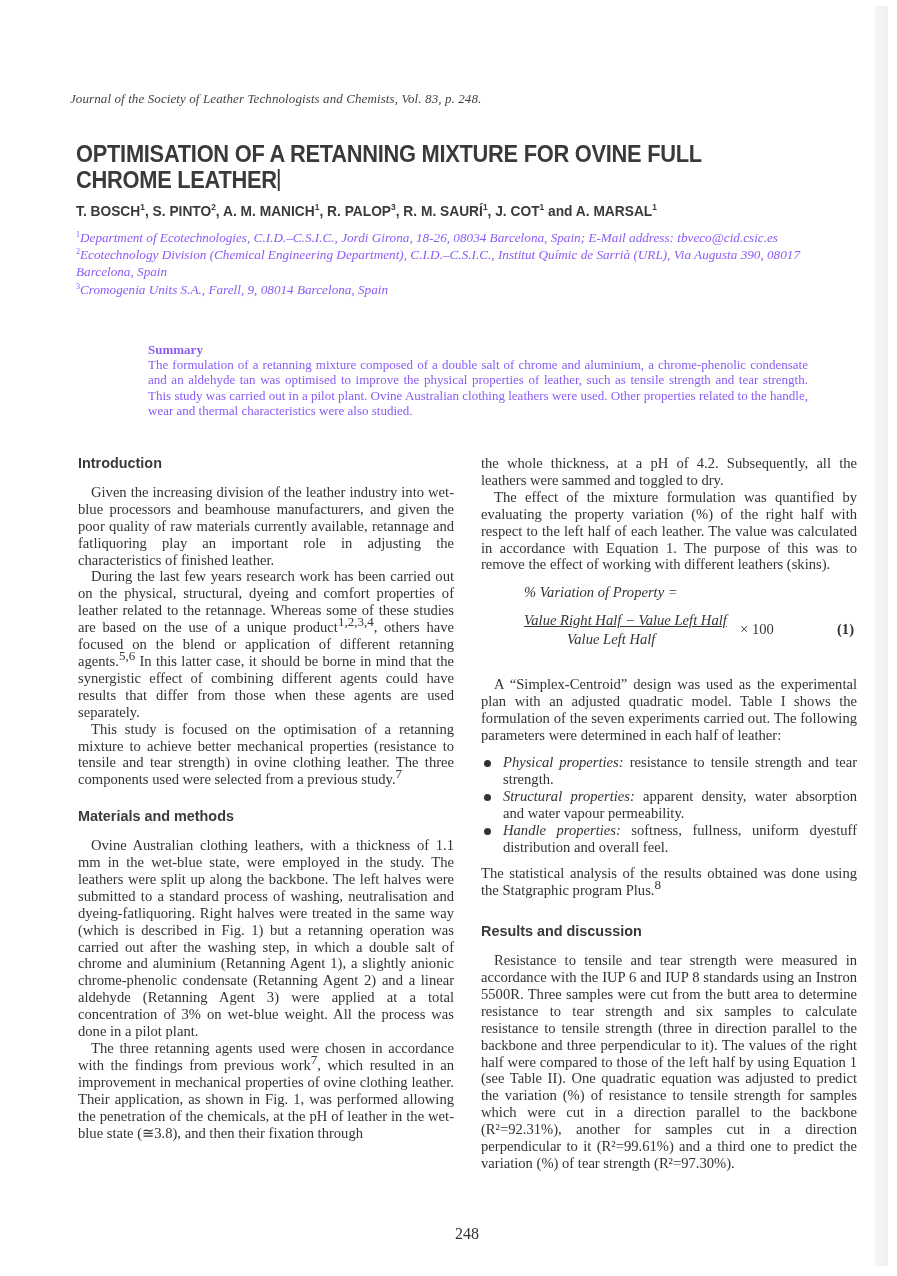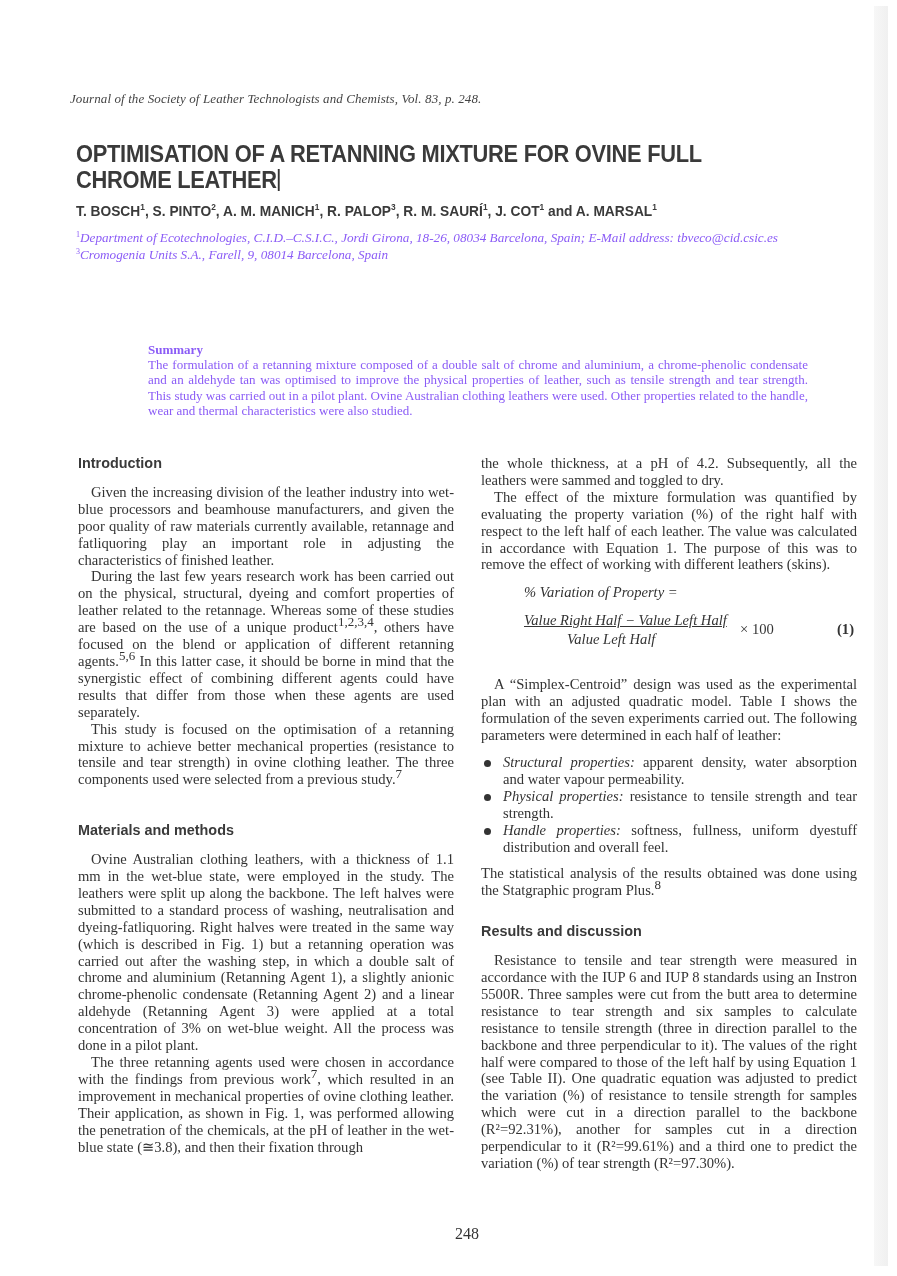--- a/index.html
+++ b/index.html
@@ -15,21 +15,21 @@
   .affils sup { font-size:8px; font-style:normal; }
   .summary { position:absolute; left:148px; top:342px; width:660px; font-family:"Liberation Serif",serif; font-size:13px; line-height:15.2px; color:#8b5cf6; text-align:justify; }
   .summary .h { font-weight:bold; display:block; }
   .col { position:absolute; top:455px; width:376px; font-family:"Liberation Serif",serif; font-size:14.6px; line-height:16.9px; color:#333; }
   .colL { left:78px; }
   .colR { left:481px; }
   .col p { margin:0; text-align:justify; text-indent:13px; }
   .col p.ni { text-indent:0; }
   .sec { font-family:"Liberation Sans",sans-serif; font-weight:bold; font-size:14.4px; color:#3a3a3a; margin:0 0 12px 0; }
   .sec.gap { margin-top:24px; }
-  .sec.gap2 { margin-top:34px; }
+  .sec.gap2 { margin-top:20px; }
   sup { font-size:13px; line-height:0; }
   .eq { margin:11px 0 12px 0; font-style:italic; position:relative; height:80px; }
   .eq .l1 { position:absolute; left:43px; top:0; }
   .eq .num { position:absolute; left:43px; top:28px; text-decoration:underline; }
   .eq .den { position:absolute; left:86px; top:47px; }
   .eq .x100 { position:absolute; left:259px; top:37px; font-style:normal; }
   .eq .eqn { position:absolute; left:356px; top:37px; font-style:normal; font-weight:bold; }
   ul.bul { list-style:none; margin:10px 0 10px 0; padding:0; }
   ul.bul li { position:relative; padding-left:22px; text-align:justify; }
   ul.bul li::before { content:""; position:absolute; left:3px; top:6px; width:7px; height:7px; border-radius:50%; background:#333; }
@@ -42,20 +42,21 @@
 <div class="edge"></div>
 
 <div class="journal">Journal of the Society of Leather Technologists and Chemists, Vol. 83, p. 248.</div>
 
 <div class="title"><span>OPTIMISATION OF A RETANNING MIXTURE FOR OVINE FULL CHROME LEATHER</span><span class="cursor"></span></div>
 
 <div class="authors" id="authors"><span>T. BOSCH</span><sup>1</sup>, <span>S. PINTO</span><sup>2</sup>, <span>A. M. MANICH</span><sup>1</sup>, <span>R. PALOP</span><sup>3</sup>, <span>R. M. SAURÍ</span><sup>1</sup>, <span>J. COT</span><sup>1</sup> and <span>A. MARSAL</span><sup>1</sup></div>
 
 <div class="affils">
   <span class="a"><sup>1</sup><span>Department of Ecotechnologies, C.I.D.–C.S.I.C., Jordi Girona, 18-26, 08034 Barcelona, Spain; E-Mail address: tbveco@cid.csic.es</span></span>
+  <span class="a"><sup>2</sup><span>Ecotechnology Division (Chemical Engineering Department), C.I.D.–C.S.I.C., Institut Químic de Sarrià (URL), Via Augusta 390, 08017 Barcelona, Spain</span></span>
   <span class="a"><sup>3</sup><span>Cromogenia Units S.A., Farell, 9, 08014 Barcelona, Spain</span></span>
 </div>
 
 <div class="summary">
   <span class="h">Summary</span>
   <span>The formulation of a retanning mixture composed of a double salt of chrome and aluminium, a chrome-phenolic condensate and an aldehyde tan was optimised to improve the physical properties of leather, such as tensile strength and tear strength. This study was carried out in a pilot plant. Ovine Australian clothing leathers were used. Other properties related to the handle, wear and thermal characteristics were also studied.</span>
 </div>
 
 <div class="col colL">
   <div class="sec">Introduction</div>
@@ -73,22 +74,22 @@
   <p>The effect of the mixture formulation was quantified by evaluating the property variation (%) of the right half with respect to the left half of each leather. The value was calculated in accordance with Equation 1. The purpose of this was to remove the effect of working with different leathers (skins).</p>
   <div class="eq">
     <span class="l1">% Variation of Property =</span>
     <span class="num">Value Right Half − Value Left Half</span>
     <span class="den">Value Left Half</span>
     <span class="x100">× 100</span>
     <span class="eqn">(1)</span>
   </div>
   <p>A “Simplex-Centroid” design was used as the experimental plan with an adjusted quadratic model. Table I shows the formulation of the seven experiments carried out. The following parameters were determined in each half of leather:</p>
   <ul class="bul">
+    <li><em>Physical properties:</em><span> resistance to tensile strength and tear strength.</span></li>
     <li><em>Structural properties:</em><span> apparent density, water absorption and water vapour permeability.</span></li>
-    <li><em>Physical properties:</em><span> resistance to tensile strength and tear strength.</span></li>
     <li><em>Handle properties:</em><span> softness, fullness, uniform dyestuff distribution and overall feel.</span></li>
   </ul>
   <p class="ni"><span>The statistical analysis of the results obtained was done using the Statgraphic program Plus.</span><sup>8</sup></p>
 
   <div class="sec gap">Results and discussion</div>
   <p>Resistance to tensile and tear strength were measured in accordance with the IUP 6 and IUP 8 standards using an Instron 5500R. Three samples were cut from the butt area to determine resistance to tear strength and six samples to calculate resistance to tensile strength (three in direction parallel to the backbone and three perpendicular to it). The values of the right half were compared to those of the left half by using Equation 1 (see Table II). One quadratic equation was adjusted to predict the variation (%) of resistance to tensile strength for samples which were cut in a direction parallel to the backbone (R²=92.31%), another for samples cut in a direction perpendicular to it (R²=99.61%) and a third one to predict the variation (%) of tear strength (R²=97.30%).</p>
 </div>
 
 <div class="pageno">248</div>
 

